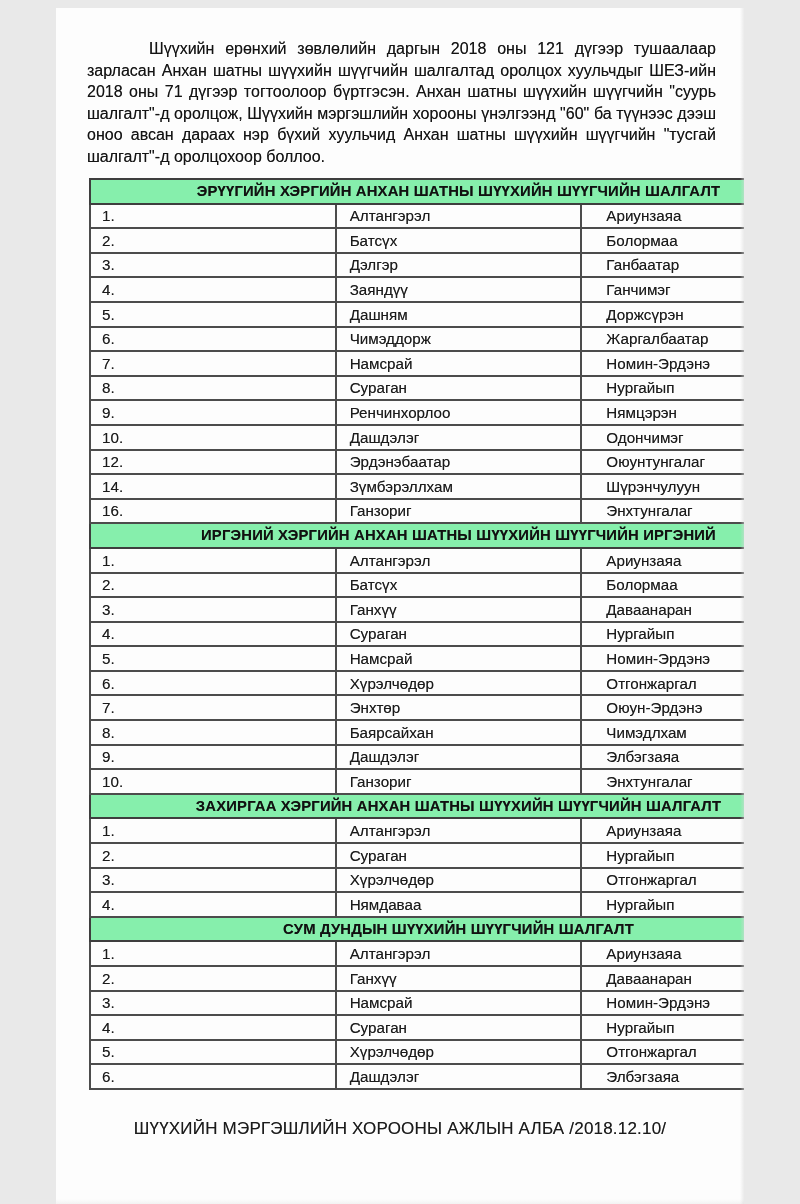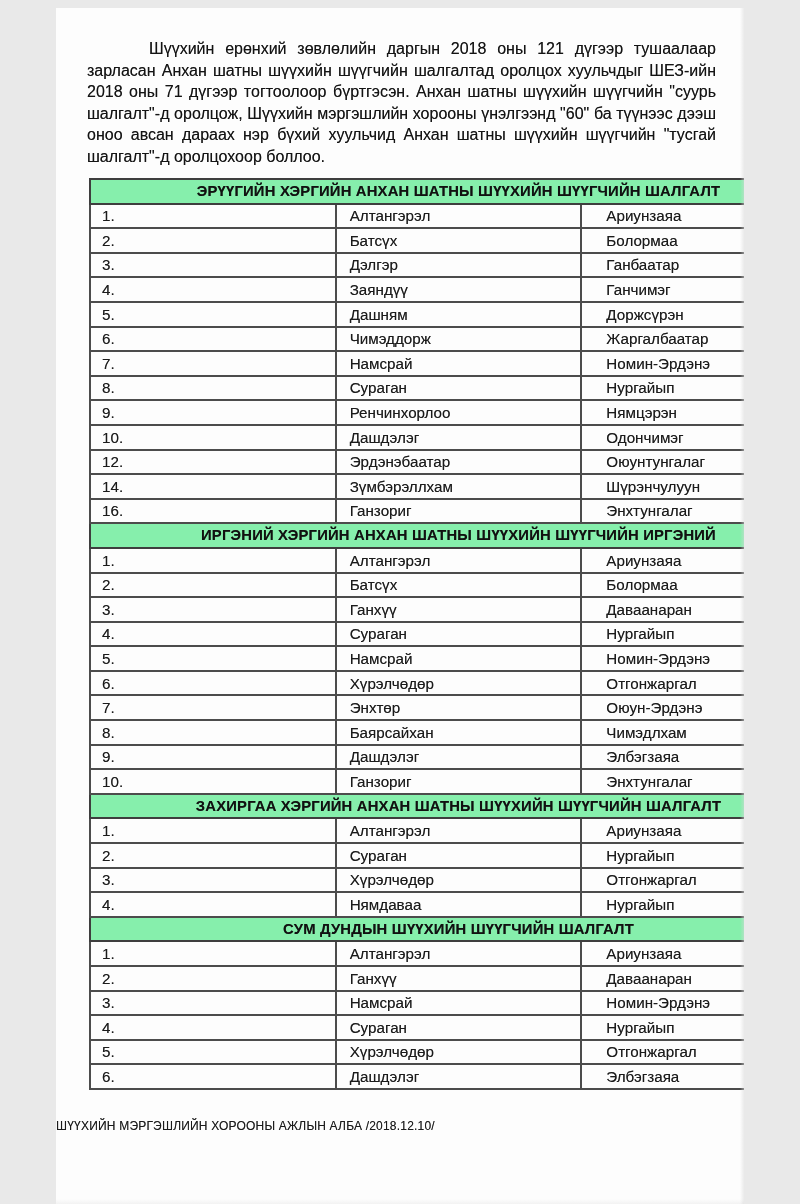--- a/index.html
+++ b/index.html
@@ -60,22 +60,22 @@
     background: #86efac;
     text-align: center;
     font-weight: bold;
     font-size: 14.8px;
     letter-spacing: 0.2px;
     color: #111;
     border-color: #3e3e3e;
   }
   .footer-note {
     margin-top: 29px;
-    text-align: left;
-    font-size: 12px;
+    text-align: center;
+    font-size: 17px;
     letter-spacing: 0.2px;
     color: #1b1b1b;
     text-shadow: 0 0 0.5px rgba(25,25,25,0.55);
   }
   .scan-edge {
     position: absolute;
     left: 0;
     bottom: 0;
     width: 100%;
     height: 13px;

